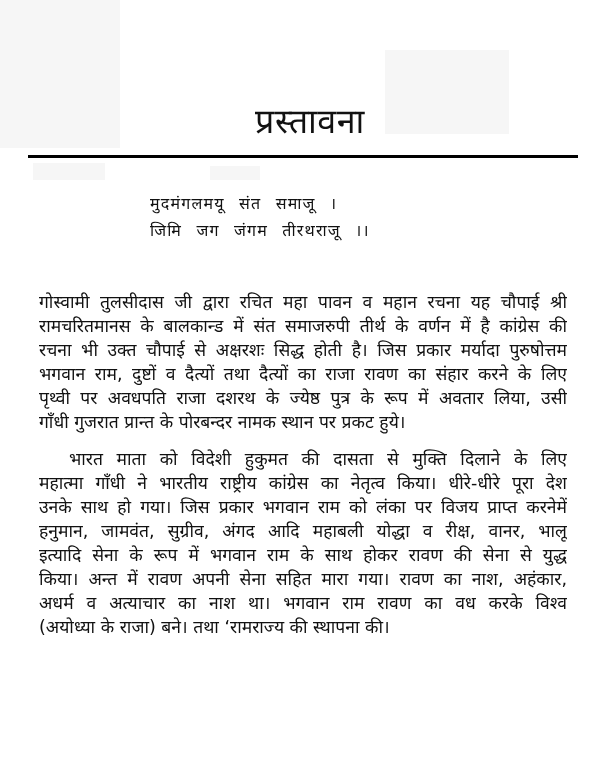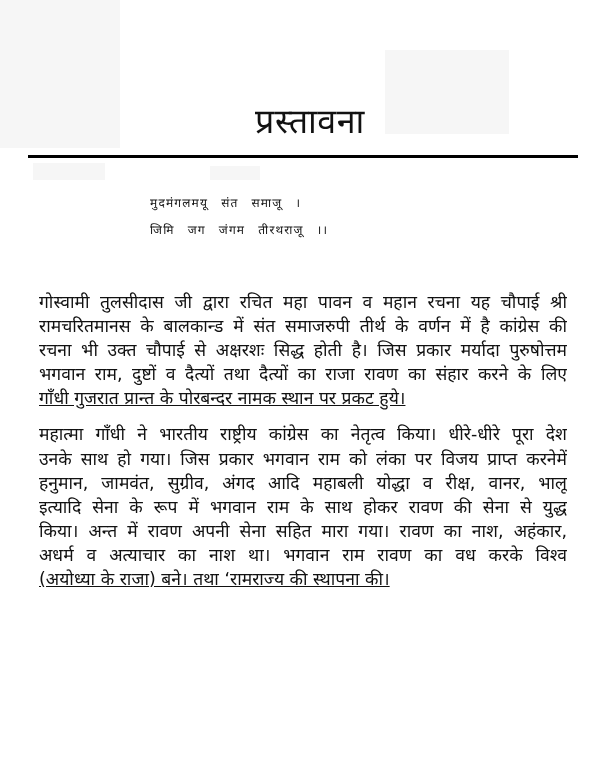--- a/index.html
+++ b/index.html
@@ -38,21 +38,21 @@
       top: 155px;
       height: 3px;
       background: #000000;
       border: none;
       margin: 0;
     }
     .verse {
       position: absolute;
       left: 150px;
       top: 190px;
-      font-size: 12px;
+      font-size: 16px;
       line-height: 27px;
       letter-spacing: 1.2px;
       word-spacing: 8px;
     }
     .verse-line {
       display: block;
       white-space: nowrap;
     }
     .body-text {
       position: absolute;
@@ -73,21 +73,20 @@
       text-align: justify;
       text-align-last: justify;
       white-space: nowrap;
       overflow: hidden;
     }
     .line.first-indent {
       padding-left: 30px;
     }
     .line.end {
       text-align-last: left;
-      text-decoration: underline;
     }
   </style>
 </head>
 <body>
 
 <div class="scan-patch" style="left:0;top:0;width:120px;height:148px;"></div>
 <div class="scan-patch" style="left:385px;top:50px;width:124px;height:84px;"></div>
 <div class="scan-patch" style="left:33px;top:163px;width:72px;height:17px;"></div>
 <div class="scan-patch" style="left:210px;top:166px;width:50px;height:14px;"></div>
 
@@ -99,23 +98,25 @@
   <span class="verse-line">मुदमंगलमयू संत समाजू ।</span>
   <span class="verse-line">जिमि जग जंगम तीरथराजू ।।</span>
 </div>
 
 <div class="body-text">
   <div class="para">
     <span class="line">गोस्वामी तुलसीदास जी द्वारा रचित महा पावन व महान रचना यह चौपाई श्री</span>
     <span class="line">रामचरितमानस के बालकान्ड में संत समाजरुपी तीर्थ के वर्णन में है कांग्रेस की</span>
     <span class="line">रचना भी उक्त चौपाई से अक्षरशः सिद्ध होती है। जिस प्रकार मर्यादा पुरुषोत्तम</span>
     <span class="line">भगवान राम, दुष्टों व दैत्यों तथा दैत्यों का राजा रावण का संहार करने के लिए</span>
+    <span class="line">पृथ्वी पर अवधपति राजा दशरथ के ज्येष्ठ पुत्र के रूप में अवतार लिया, उसी</span>
     <span class="line end">गाँधी गुजरात प्रान्त के पोरबन्दर नामक स्थान पर प्रकट हुये।</span>
   </div>
   <div class="para">
+    <span class="line first-indent">भारत माता को विदेशी हुकुमत की दासता से मुक्ति दिलाने के लिए</span>
     <span class="line">महात्मा गाँधी ने भारतीय राष्ट्रीय कांग्रेस का नेतृत्व किया। धीरे-धीरे पूरा देश</span>
     <span class="line">उनके साथ हो गया। जिस प्रकार भगवान राम को लंका पर विजय प्राप्त करनेमें</span>
     <span class="line">हनुमान, जामवंत, सुग्रीव, अंगद आदि महाबली योद्धा व रीक्ष, वानर, भालू</span>
     <span class="line">इत्यादि सेना के रूप में भगवान राम के साथ होकर रावण की सेना से युद्ध</span>
     <span class="line">किया। अन्त में रावण अपनी सेना सहित मारा गया। रावण का नाश, अहंकार,</span>
     <span class="line">अधर्म व अत्याचार का नाश था। भगवान राम रावण का वध करके विश्व</span>
     <span class="line end">(अयोध्या के राजा) बने। तथा ‘रामराज्य की स्थापना की।</span>
   </div>
 </div>
 

